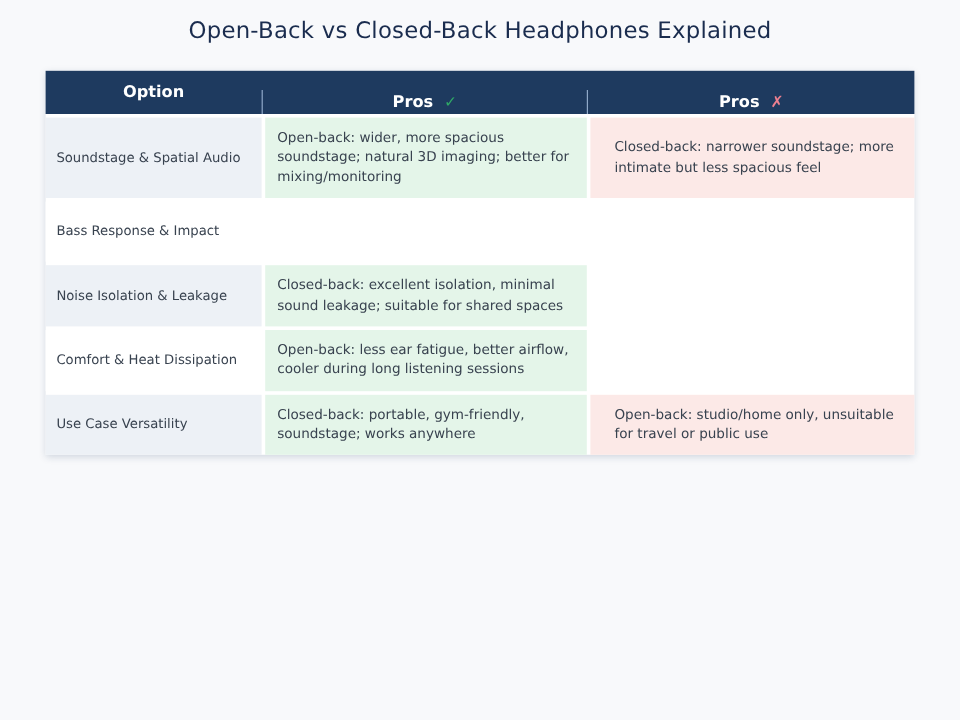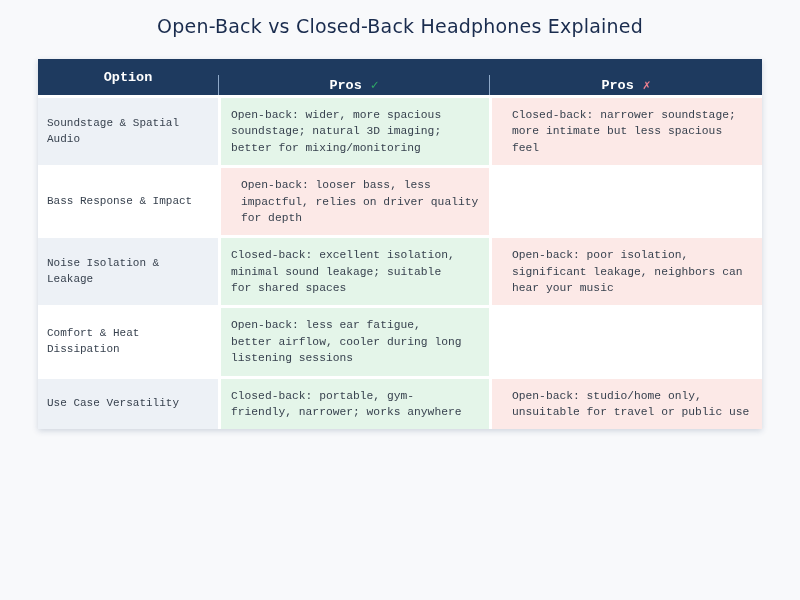--- a/index.html
+++ b/index.html
@@ -30,21 +30,20 @@
     font-size:19px;
     font-weight:normal;
     color:var(--title-color);
     letter-spacing:0.2px;
   }
   .tbl{
     width:724px;
     margin:22px auto 0 auto;
     background:var(--gap);
     box-shadow:0 2px 6px rgba(30,58,95,0.18);
-    font-family:Liberation Mono, monospace;
   }
   .thead{
     display:grid;
     grid-template-columns:180px 271px 273px;
     background:var(--header-bg);
     height:36px;
   }
   .th{
     display:flex;
     align-items:center;
@@ -70,21 +69,21 @@
     display:flex;
     align-items:center;
     min-height:50px;
   }
   .opt{
     background:var(--row-bg);
     padding:8px 8px 8px 9px;
     font-size:11px;
   }
   .opt.alt{background:var(--alt-row-bg);}
-  .pros{background:var(--pros-bg);padding:9px 24px 9px 10px;}
+  .pros{background:var(--pros-bg);padding:9px 8px 9px 10px;}
   .cons{background:var(--cons-bg);padding:9px 8px 9px 20px;}
 </style>
 </head>
 <body>
 
 <h1 class="page-title">Open-Back vs Closed-Back Headphones Explained</h1>
 
 <div class="tbl">
   <div class="thead">
     <div class="th">
@@ -105,45 +104,39 @@
     <div class="cell pros">
           <span>Open-back: wider, more spacious soundstage; natural 3D imaging; better for mixing/monitoring</span>
         </div>
     <div class="cell cons">
           <span>Closed-back: narrower soundstage; more intimate but less spacious feel</span>
         </div>
   </div>
 
   <div class="trow">
     <div class="cell opt">Bass Response &amp; Impact</div>
-    <div class="cell cons">
-          <span>Open-back: looser bass, less impactful, relies on driver quality for depth</span>
-        </div>
   </div>
 
   <div class="trow">
     <div class="cell opt alt">Noise Isolation &amp; Leakage</div>
     <div class="cell pros">
           <span>Closed-back: excellent isolation, minimal sound leakage; suitable for shared spaces</span>
-        </div>
-    <div class="cell cons">
-          <span>Open-back: poor isolation, significant leakage, neighbors can hear your music</span>
         </div>
   </div>
 
   <div class="trow">
     <div class="cell opt">Comfort &amp; Heat Dissipation</div>
     <div class="cell pros">
           <span>Open-back: less ear fatigue, better airflow, cooler during long listening sessions</span>
         </div>
   </div>
 
   <div class="trow">
     <div class="cell opt alt">Use Case Versatility</div>
     <div class="cell pros">
-          <span>Closed-back: portable, gym-friendly, narrower; works anywhere</span>
+          <span>Closed-back: portable, gym-friendly, soundstage; works anywhere</span>
         </div>
     <div class="cell cons">
           <span>Open-back: studio/home only, unsuitable for travel or public use</span>
         </div>
   </div>
 </div>
 </div>
 
 </body></html>

